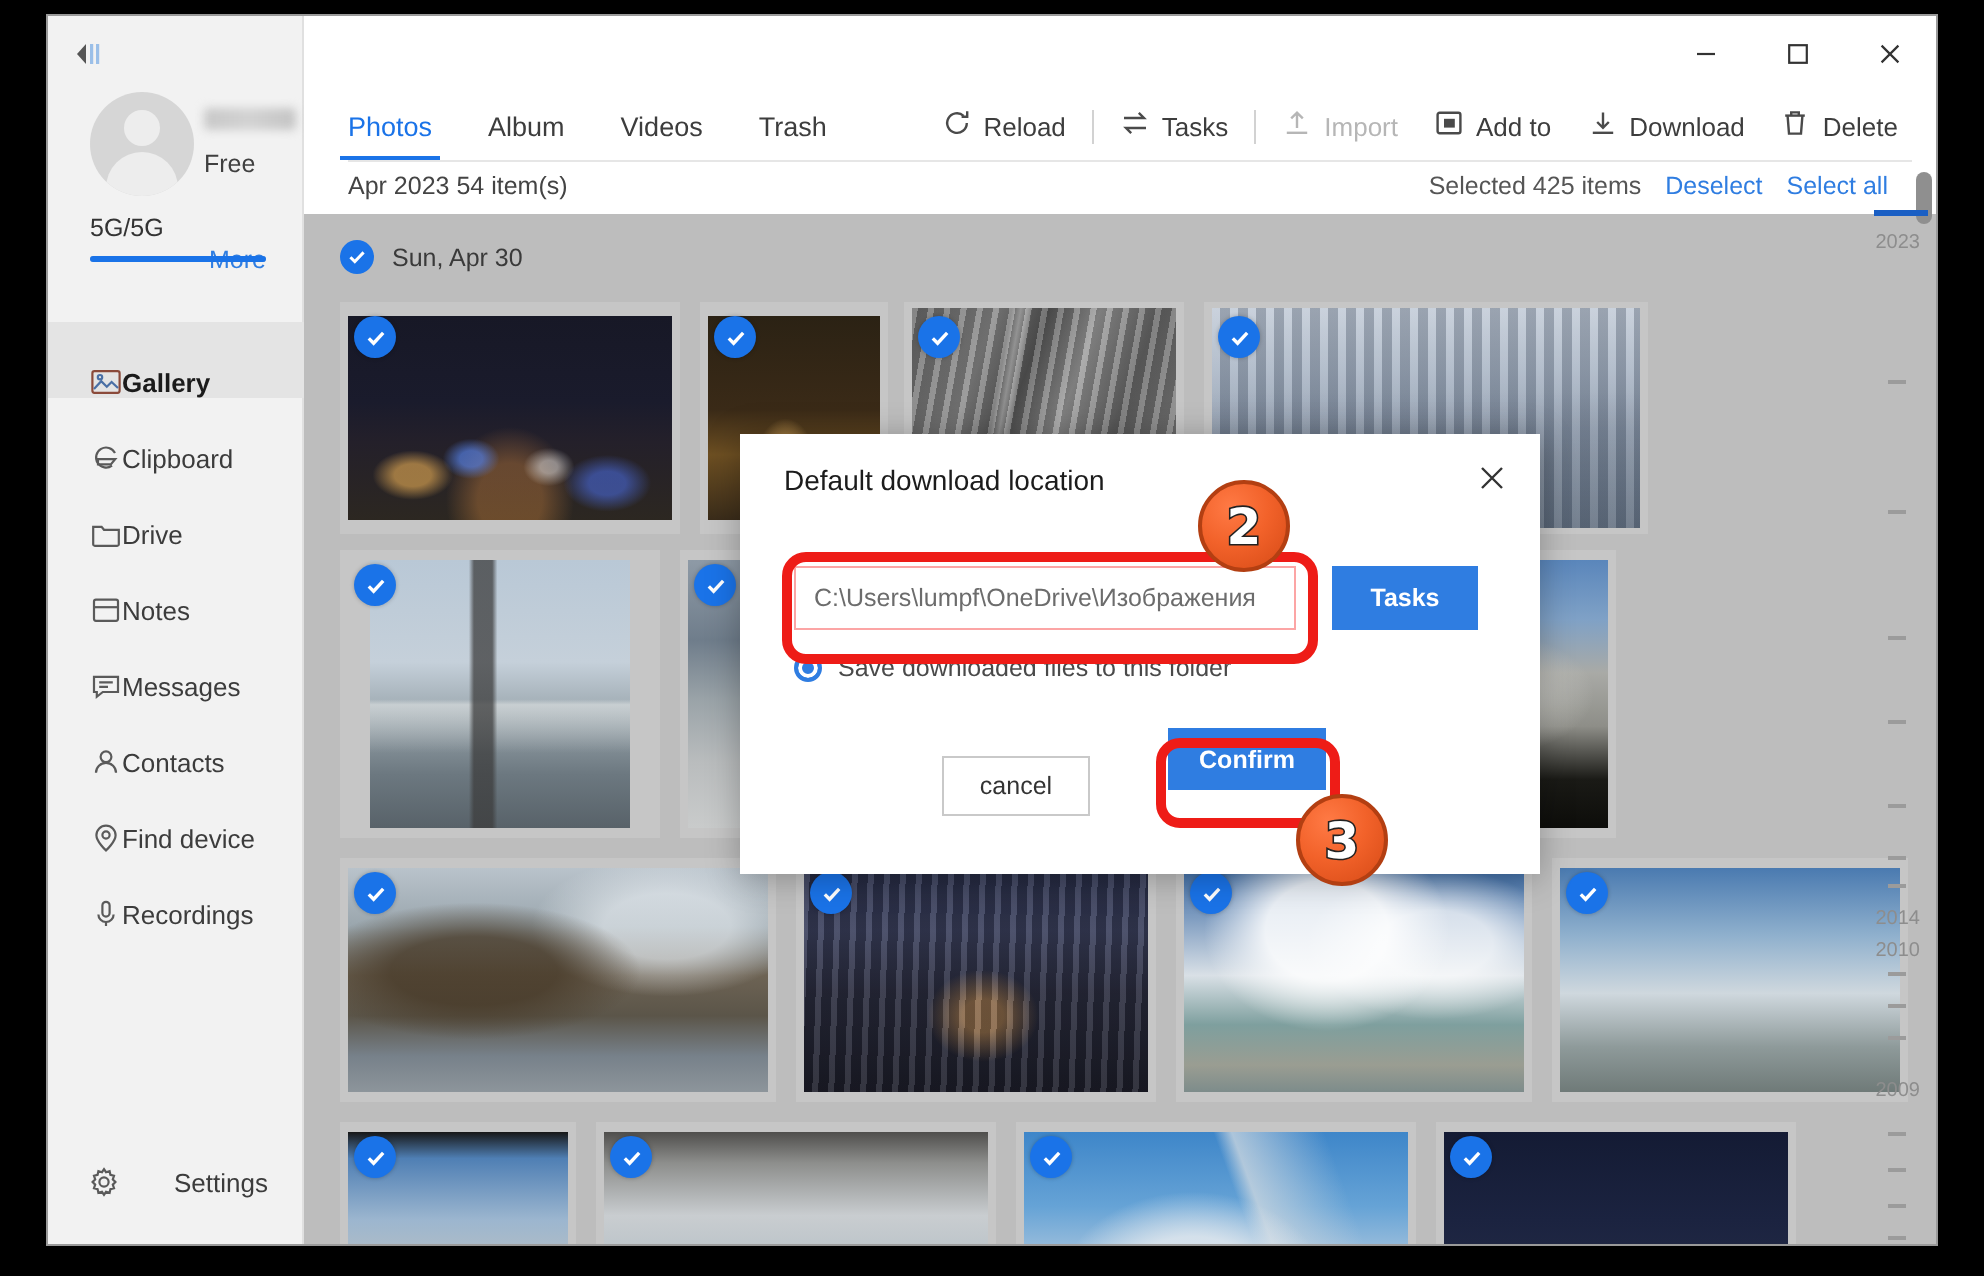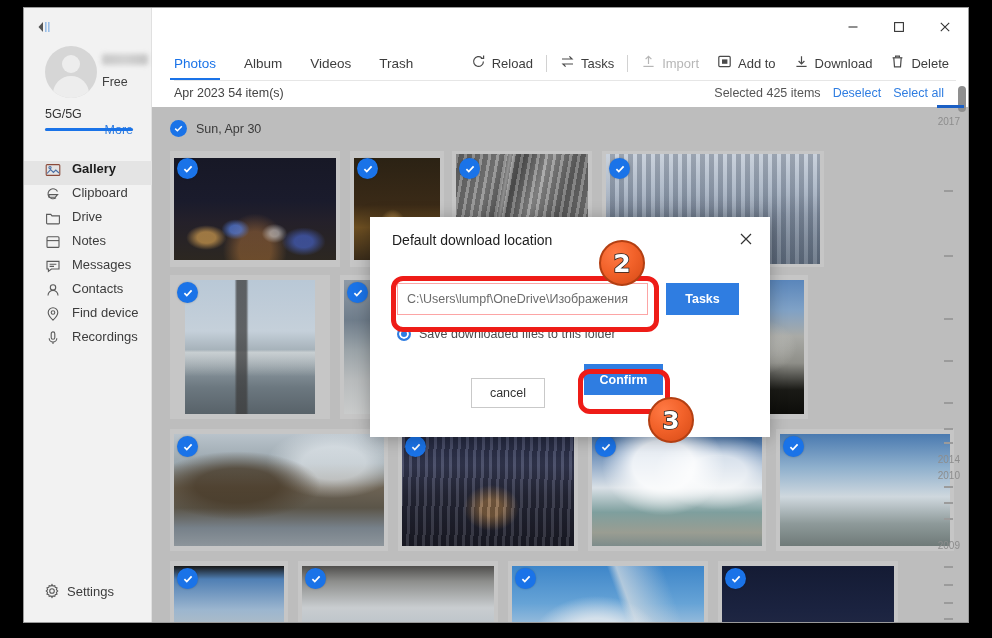--- a/index.html
+++ b/index.html
@@ -81,31 +81,31 @@
   }
   .quota-bar {
     position: absolute; left: 21px; top: 120px;
     width: 88px; height: 3px; background: #cfcfcf; border-radius: 2px;
   }
   .quota-bar i { display: block; height: 3px; width: 100%; background: #1a73e8; border-radius: 2px; }
 
   .nav { position: absolute; left: 0; top: 153px; width: 128px; }
   .nav-item {
     position: relative;
-    height: 24px; display: flex; align-items: flex-start;
-    padding-left: 20px; gap: 11px;
+    height: 38px; display: flex; align-items: flex-end;
+    padding-left: 20px; 
     font-size: 13px; color: #3c3c3c; cursor: pointer;
   }
   .nav-item.active { background: #e4e4e4; font-weight: bold; color: #1b1b1b; }
   .nav-item .ico { width: 17px; height: 17px; display: flex; align-items: center; justify-content: center; flex: none; }
   .nav-item svg { display: block; }
   .settings-item {
     position: absolute; left: 0; bottom: 14px; width: 128px;
     height: 34px; display: flex; align-items: center;
-    padding-left: 20px; gap: 6px;
+    padding-left: 20px; gap: 26px;
     font-size: 13px; color: #3c3c3c; cursor: pointer;
   }
   .settings-item .ico { width: 17px; height: 17px; flex: none; }
 
   
   .main {
     position: absolute; left: 128px; top: 0;
     width: 816px; height: 614px;
     background: #ffffff;
   }
@@ -718,21 +718,21 @@
               <svg width="12" height="12" viewBox="0 0 12 12">
                 <path d="M2.4 6.2 L4.8 8.6 L9.6 3.4" stroke="#fff" stroke-width="1.7" fill="none"></path>
               </svg>
             </span>
         </div>
       </div>
 
       <div class="rail">
         <div class="scroll-thumb"></div>
         <div class="scroll-accent"></div>
-        <div class="rail-year" style="top:108px;">2017</div>
+        <div class="rail-year" style="top:108px;">2023</div>
         <div class="rail-year" style="top:446px;">2014</div>
         <div class="rail-year" style="top:462px;">2010</div>
         <div class="rail-year" style="top:532px;">2009</div>
         <div class="rail-dash" style="top:182px;"></div>
         <div class="rail-dash" style="top:247px;"></div>
         <div class="rail-dash" style="top:310px;"></div>
         <div class="rail-dash" style="top:352px;"></div>
         <div class="rail-dash" style="top:394px;"></div>
         <div class="rail-dash" style="top:420px;"></div>
         <div class="rail-dash" style="top:434px;"></div>

